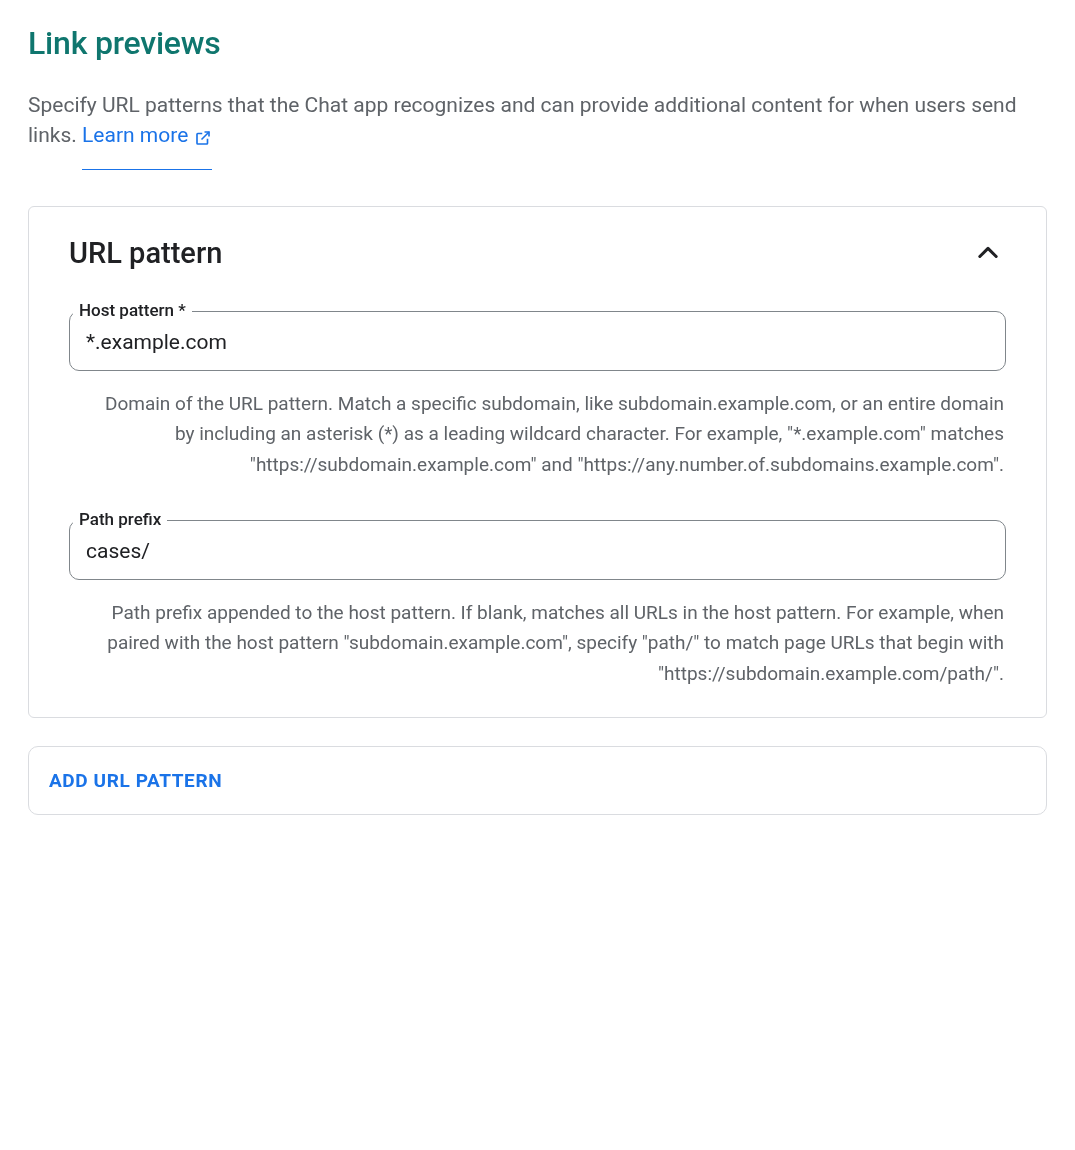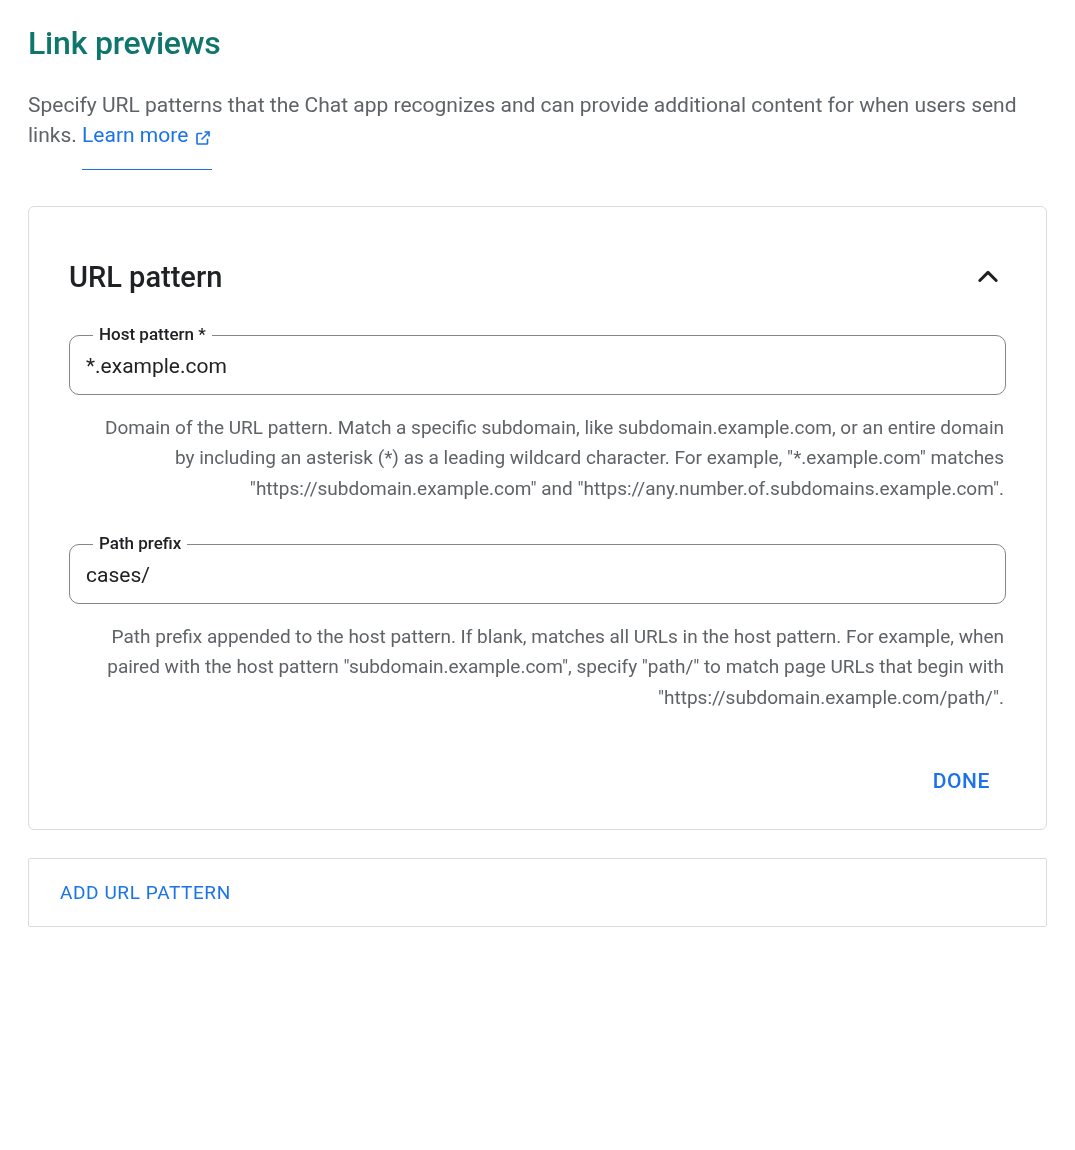--- a/index.html
+++ b/index.html
@@ -49,21 +49,20 @@
       border-radius: 6px;
       padding: 28px 40px 28px 40px;
       margin-bottom: 28px;
       background: #fff;
     }
     .card-header {
       display: flex;
       justify-content: space-between;
       align-items: center;
       margin-bottom: 40px;
-      margin-top: 24px;
     }
     .card-title {
       font-size: 29px;
       font-weight: 500;
       color: #202124;
     }
     .chevron {
       cursor: pointer;
       display: flex;
       align-items: center;
@@ -75,21 +74,21 @@
       width: 28px;
       height: 28px;
     }
     .field-wrap {
       position: relative;
       margin-bottom: 8px;
     }
     .field-label {
       position: absolute;
       top: -11px;
-      left: 24px;
+      left: 4px;
       background: #fff;
       padding: 0 6px;
       font-size: 17px;
       font-weight: 500;
       color: #202124;
     }
     .text-input {
       width: 100%;
       border: 1px solid #80868b;
       border-radius: 10px;
@@ -125,27 +124,27 @@
       cursor: pointer;
       font-family: inherit;
       padding: 8px 12px;
     }
     .add-pattern-btn {
       width: 100%;
       border: 1px solid #dadce0;
       background: #fff;
       color: #1a73e8;
       font-size: 19px;
-      font-weight: 400;
+      font-weight: 700;
       letter-spacing: 0.6px;
       text-align: left;
-      padding: 22px 31px;
+      padding: 22px 20px;
       cursor: pointer;
       font-family: inherit;
-      border-radius: 2px;
+      border-radius: 10px;
     }
   </style>
 </head>
 <body>
 
 
 
 <h1 class="page-title">Link previews</h1>
 
 <p class="page-description">
@@ -175,21 +174,18 @@
     <input type="text" class="text-input" value="*.example.com" style="">
   </div>
   <div class="helper-text">Domain of the URL pattern. Match a specific subdomain, like subdomain.example.com, or an entire domain by including an asterisk (*) as a leading wildcard character. For example, "*.example.com" matches "https://subdomain.example.com" and "https://any.number.of.subdomains.example.com".</div>
 
   <div class="field-wrap">
     <label class="field-label">Path prefix</label>
     <input type="text" class="text-input" value="cases/" style="">
   </div>
   <div class="helper-text" style="margin-bottom:0;">Path prefix appended to the host pattern. If blank, matches all URLs in the host pattern. For example, when paired with the host pattern "subdomain.example.com", specify "path/" to match page URLs that begin with "https://subdomain.example.com/path/".</div>
 
-  <div class="card-actions">
-    <button class="done-btn">DONE</button>
-  </div>
 </div>
 
 <button class="add-pattern-btn">ADD URL PATTERN</button>
 
 
 
 
 </body></html>

